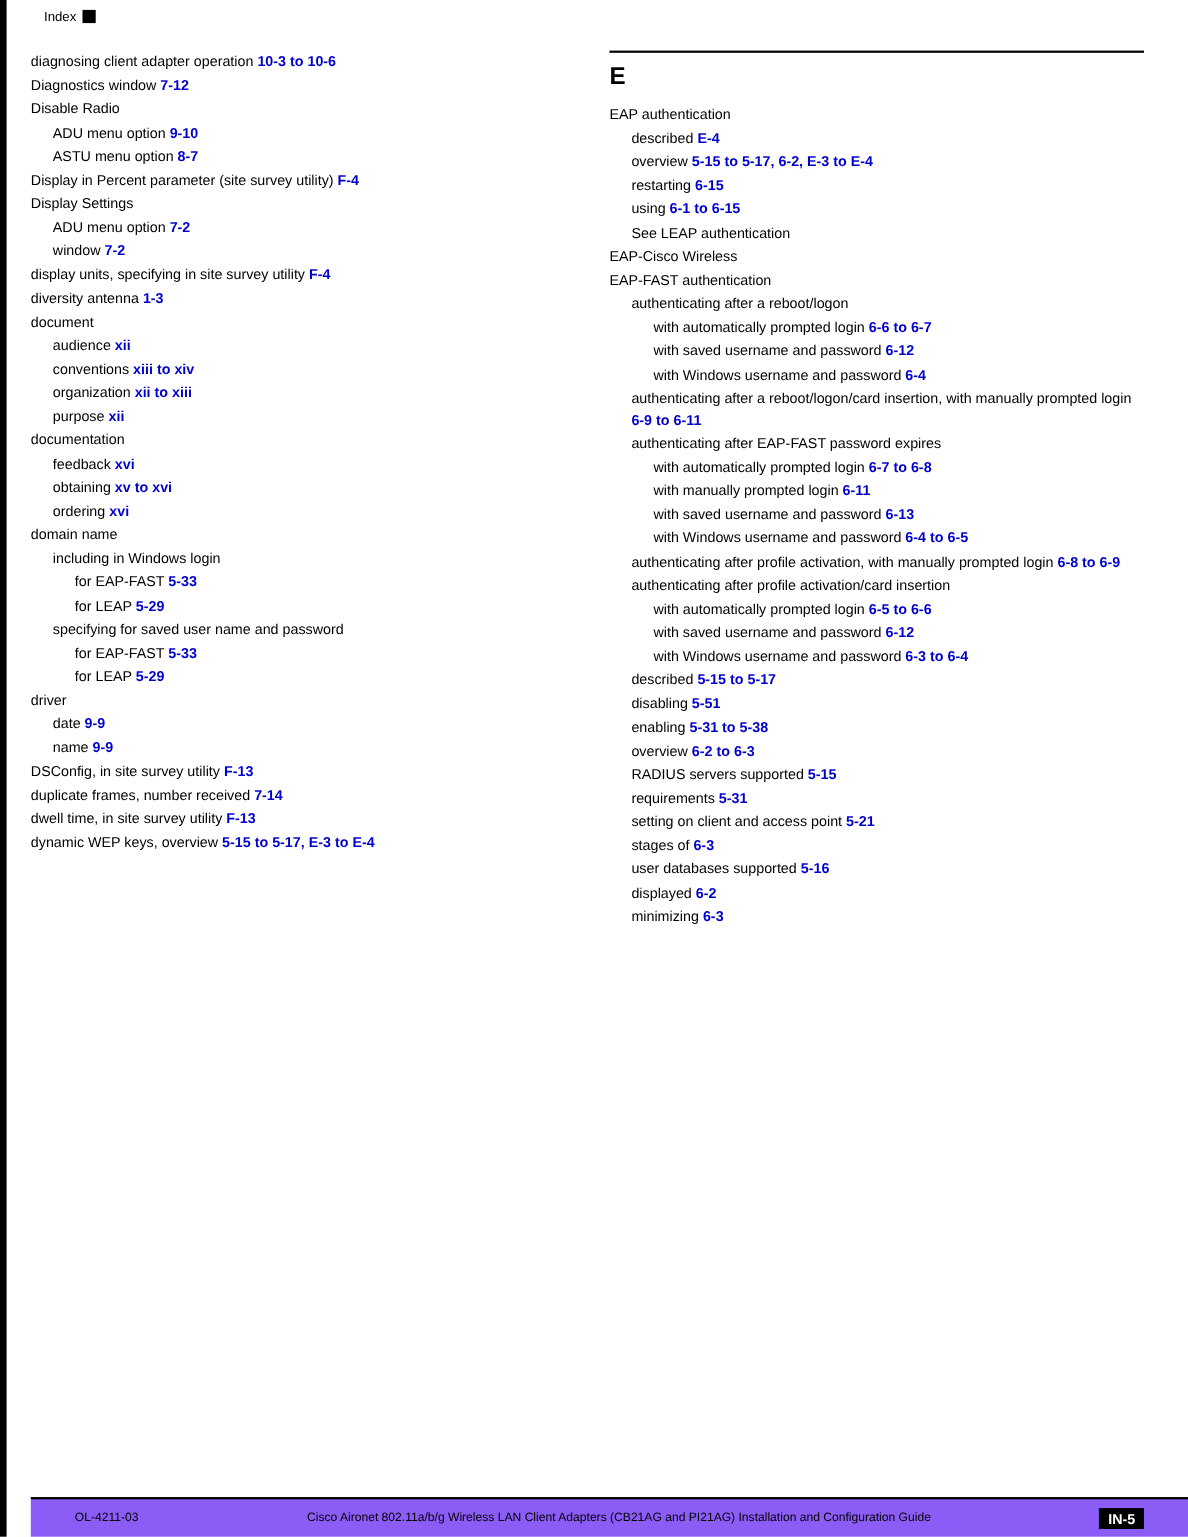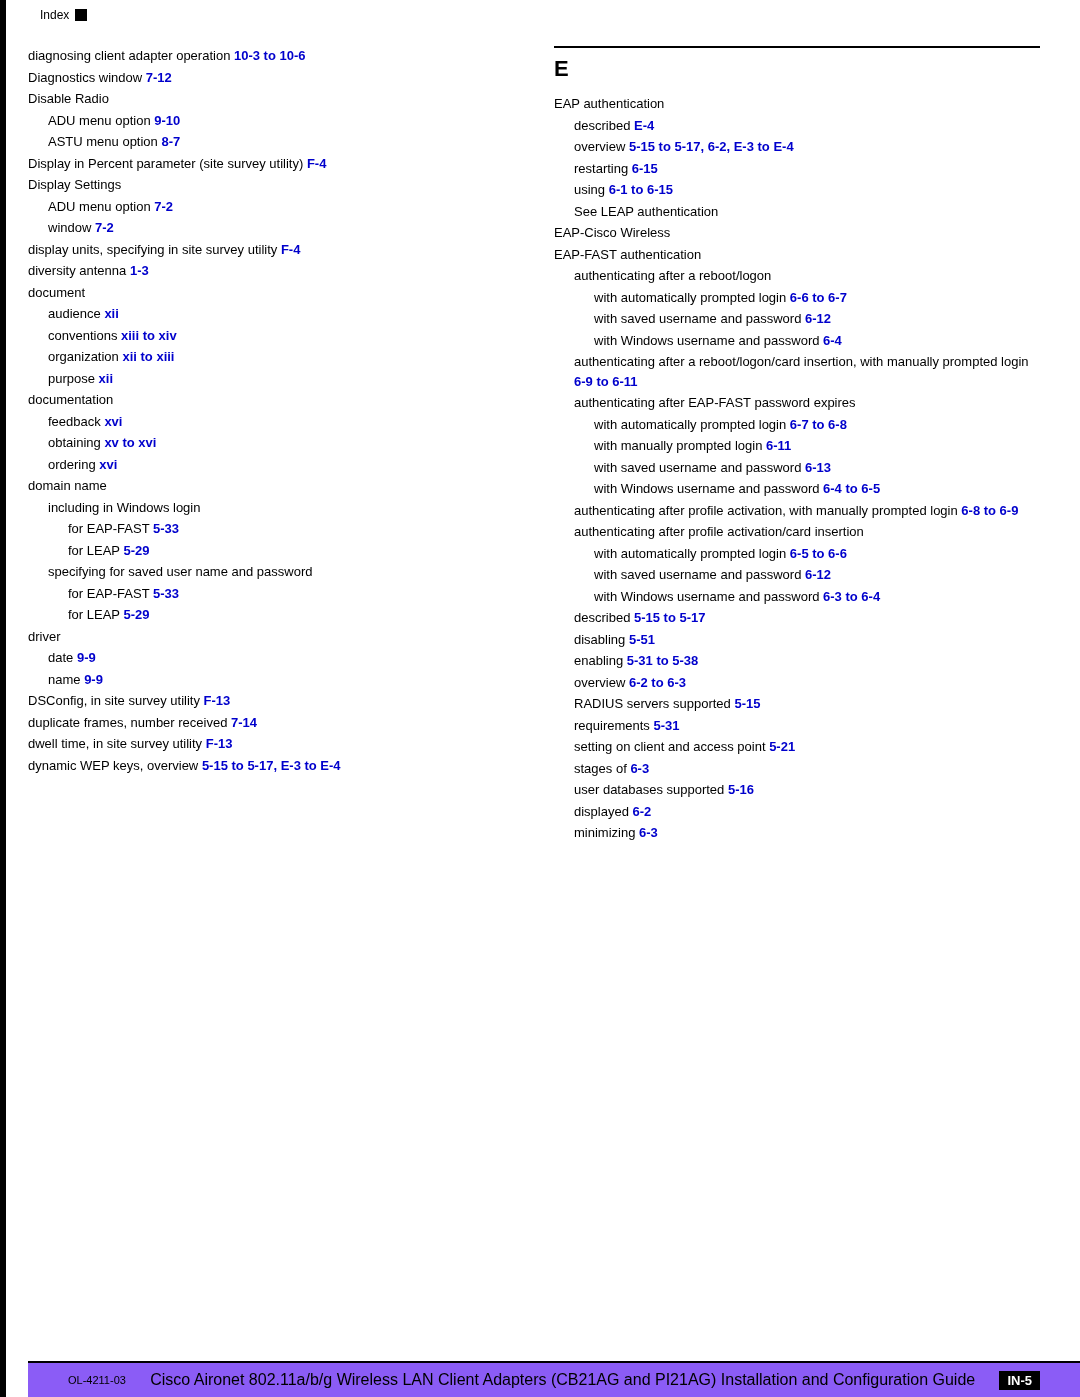--- a/index.html
+++ b/index.html
@@ -62,21 +62,21 @@
       align-items: center;
       justify-content: space-between;
       padding: 0 40px;
       margin-left: 28px;
     }
     .bottom-bar-left {
       font-size: 11px;
       color: #000;
     }
     .bottom-bar-center {
-      font-size: 16px;
+      font-size: 11px;
       color: #000;
       text-align: center;
       flex: 1;
     }
     .bottom-bar-right {
       font-size: 13px;
       font-weight: bold;
       color: #fff;
       background: #000;
       padding: 2px 8px;

